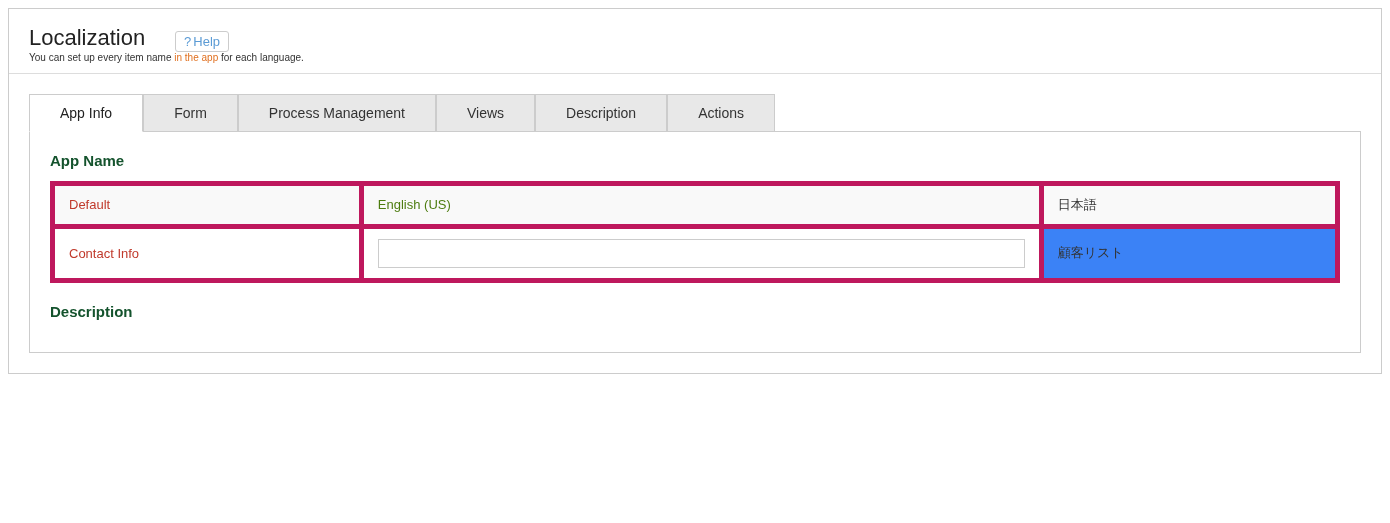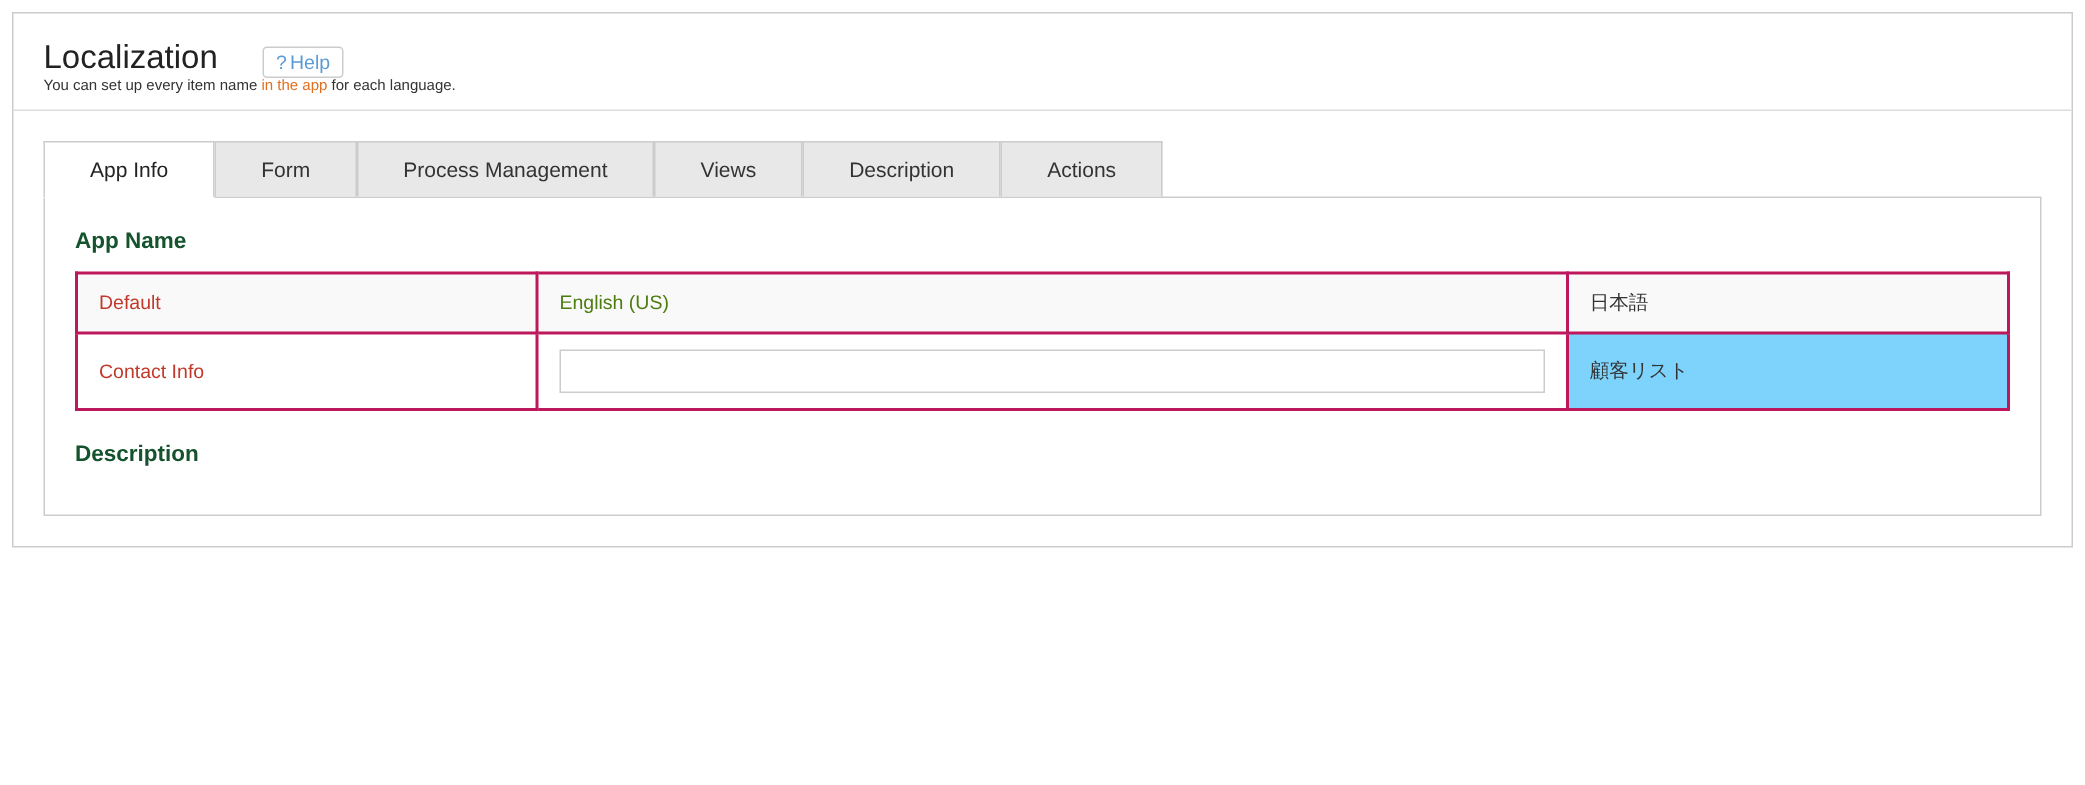--- a/index.html
+++ b/index.html
@@ -88,21 +88,21 @@
       font-weight: bold;
       color: #14532d;
       margin-bottom: 12px;
     }
     .data-table {
       width: 100%;
       border-collapse: collapse;
       border: 1px solid #ccc;
     }
     .data-table th, .data-table td {
-      border: 2px solid #be185d;
+      border: 5px solid #be185d;
       padding: 10px 14px;
       font-size: 13px;
     }
     .data-table tr:first-child td {
       background: #f9f9f9;
     }
     .link-text {
       color: #c0392b;
       text-decoration: none;
       cursor: pointer;
@@ -112,21 +112,21 @@
       text-decoration: none;
     }
     .input-field {
       width: 100%;
       border: 1px solid #ccc;
       padding: 6px 8px;
       font-size: 13px;
       outline: none;
     }
     .cell-blue-bg {
-      background: #7dd3fc;
+      background: #3b82f6;
     }
     .desc-section {
       margin-top: 20px;
     }
   </style>
 </head>
 <body>
 
 <div class="outer-border">
 

